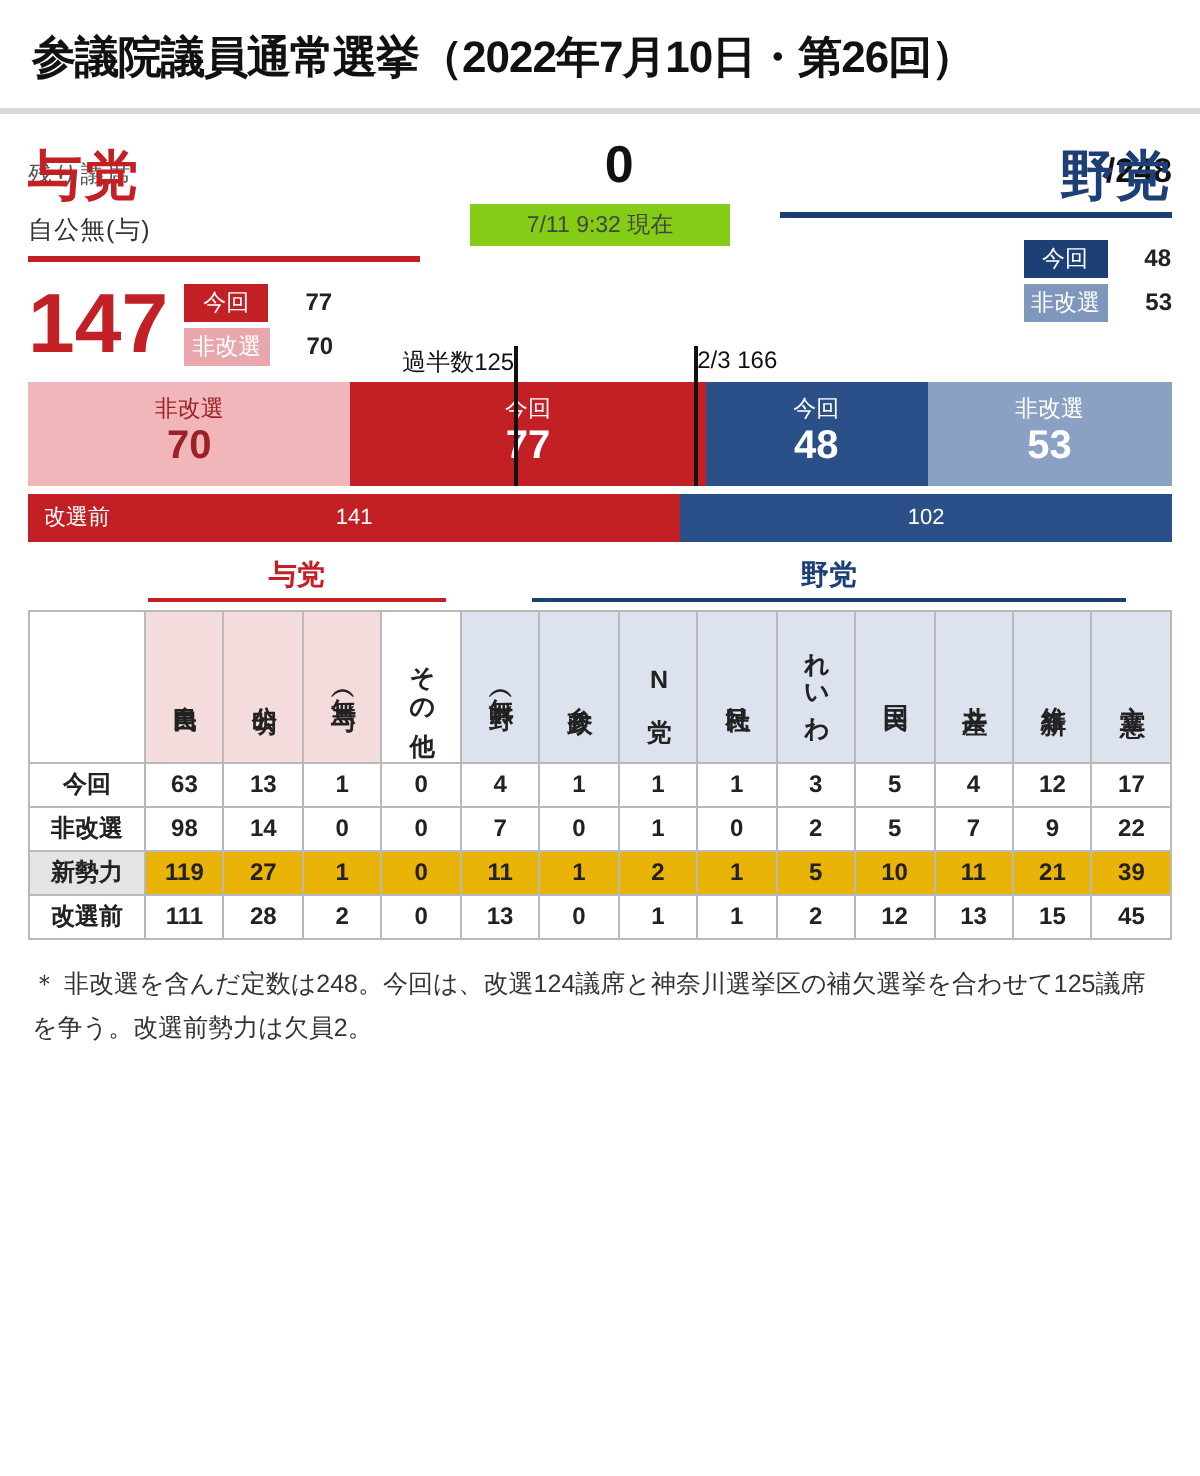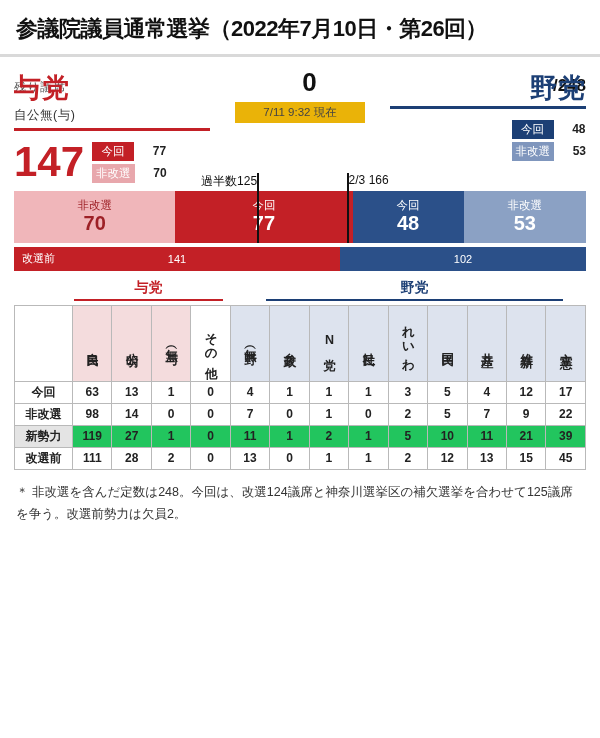--- a/index.html
+++ b/index.html
@@ -53,21 +53,21 @@
   }
   .remain-num {
     font-size: 26px; font-weight: bold; color: #111;
   }
   .remain-total {
     font-size: 17px; font-weight: bold; color: #111;
   }
   .timestamp {
     display: inline-block;
     margin-top: 4px;
-    background: #eab308;
+    background: #84cc16;
     color: #444;
     font-size: 11.5px;
     padding: 3px 28px;
     text-align: right;
   }
 
   
   .parties {
     position: relative;
     height: 96px;
@@ -235,21 +235,21 @@
   }
   .hd-red { background: #f4dcdd; }
   .hd-navy { background: #dde3ee; }
   .hd-plain { background: #ffffff; }
   .rowlab {
     background: #ffffff;
     font-weight: bold;
     font-size: 12px;
     width: 58px;
   }
-  tr.row-shinseiryoku td { background: #22c55e; font-weight: bold; }
+  tr.row-shinseiryoku td { background: #eab308; font-weight: bold; }
   tr.row-shinseiryoku .rowlab { background: #e4e4e4; }
   table.seats td.num { font-weight: bold; }
 
   
   .note {
     padding: 12px 16px 16px 16px;
     font-size: 12.5px;
     line-height: 1.75;
     color: #333;
   }

